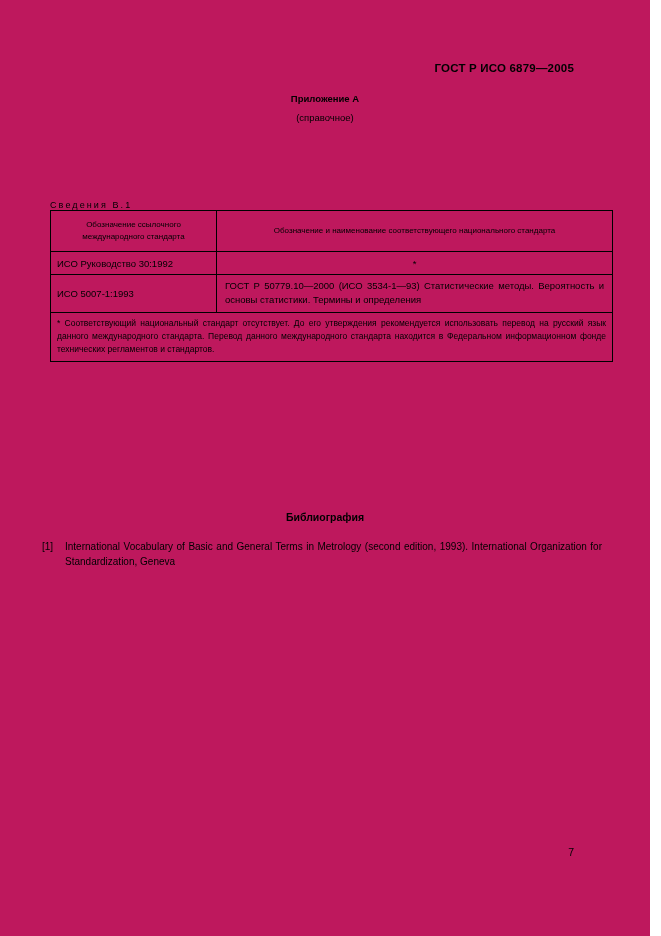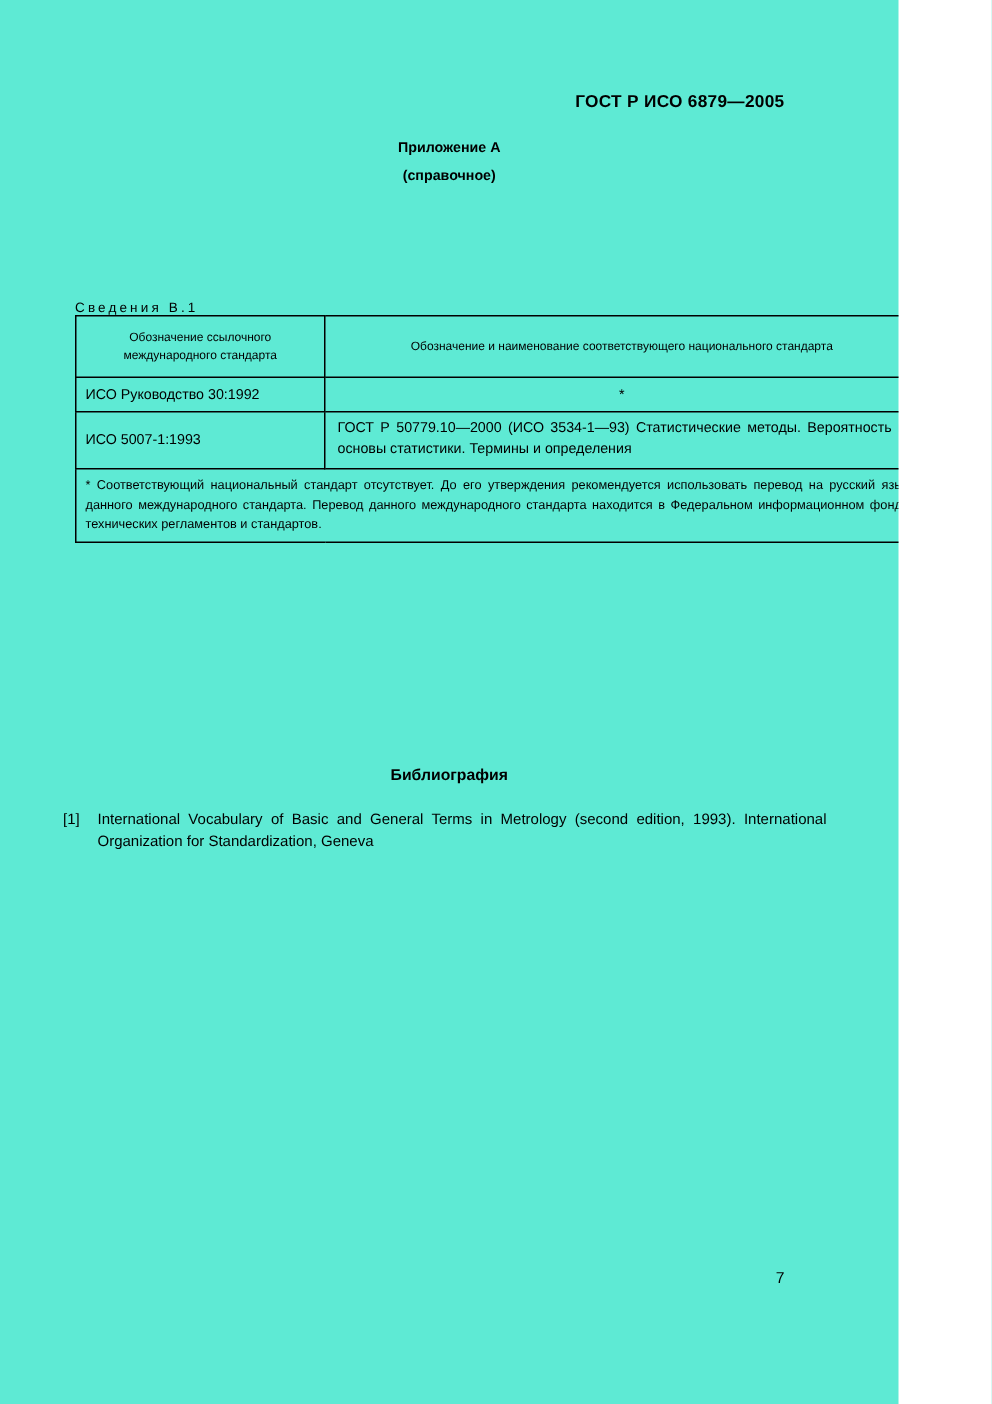--- a/index.html
+++ b/index.html
@@ -6,23 +6,23 @@
     margin: 0;
     padding: 0;
     background: #ffffff;
   }
   body {
     font-family: "Liberation Sans", sans-serif;
     color: #000000;
   }
   .page {
     position: relative;
-    width: 599px;
+    width: 650px;
     height: 936px;
-    background: #5eead4;
+    background: #be185d;
     overflow: hidden;
   }
   .header-std {
     position: absolute;
     top: 62px;
     right: 76px;
     font-size: 11.5px;
     font-weight: bold;
     letter-spacing: 0.2px;
     white-space: nowrap;
@@ -31,21 +31,21 @@
     position: absolute;
     top: 93px;
     left: 0;
     right: 0;
     text-align: center;
     font-size: 9.5px;
     font-weight: bold;
   }
   .appendix-block .line2 {
     margin-top: 8px;
-    font-weight: bold;
+    font-weight: normal;
   }
   .title-block {
     position: absolute;
     top: 152px;
     left: 80px;
     right: 80px;
     text-align: center;
     font-size: 10.5px;
     font-weight: bold;
     line-height: 1.55;

